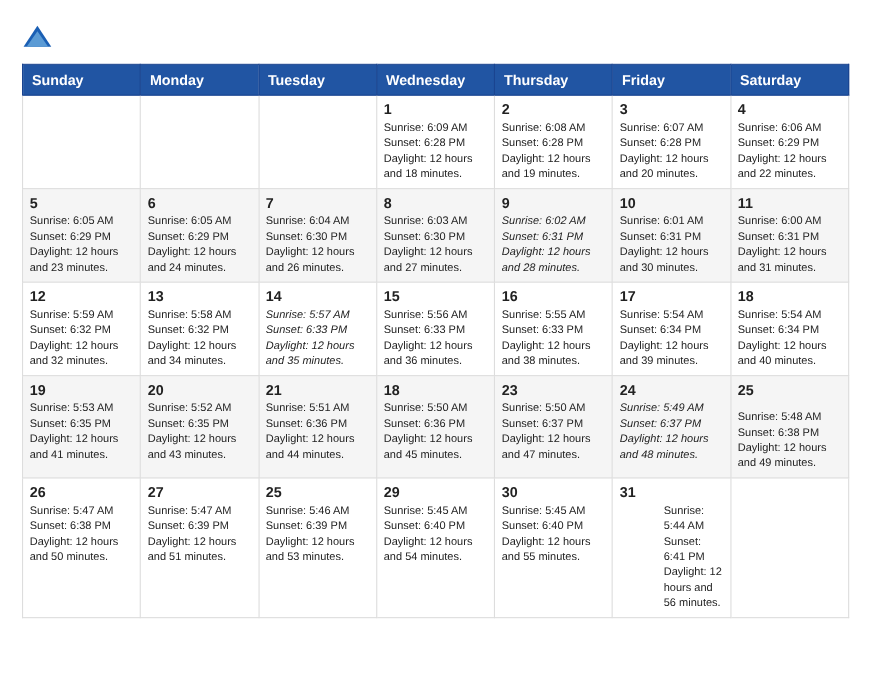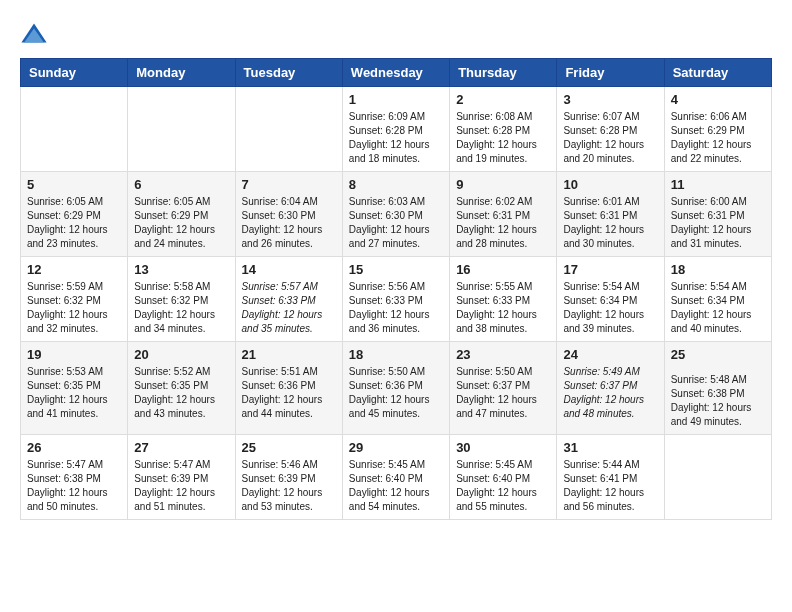--- a/index.html
+++ b/index.html
@@ -167,21 +167,21 @@
 Daylight: 12 hours and 26 minutes.</div>
         </td>
         <td>
           <div class="day-number">8</div>
           <div class="day-info" style="white-space: pre-line;">Sunrise: 6:03 AM
 Sunset: 6:30 PM
 Daylight: 12 hours and 27 minutes.</div>
         </td>
         <td>
           <div class="day-number">9</div>
-          <div class="day-info" style="white-space: pre-line;">Sunrise: 6:02 AM
+          <div class="day-info" style="white-space: pre-line; font-style: italic;">Sunrise: 6:02 AM
 Sunset: 6:31 PM
 Daylight: 12 hours and 28 minutes.</div>
         </td>
         <td>
           <div class="day-number">10</div>
           <div class="day-info" style="white-space: pre-line;">Sunrise: 6:01 AM
 Sunset: 6:31 PM
 Daylight: 12 hours and 30 minutes.</div>
         </td>
         <td>
@@ -305,20 +305,20 @@
 Daylight: 12 hours and 54 minutes.</div>
         </td>
         <td>
           <div class="day-number">30</div>
           <div class="day-info" style="white-space: pre-line;">Sunrise: 5:45 AM
 Sunset: 6:40 PM
 Daylight: 12 hours and 55 minutes.</div>
         </td>
         <td>
           <div class="day-number">31</div>
-          <div class="day-info" style="white-space: pre-line;">Sunrise: 5:44 AM
+          <div class="day-info" style="white-space: pre-line; margin-left: 40px;">Sunrise: 5:44 AM
 Sunset: 6:41 PM
 Daylight: 12 hours and 56 minutes.</div>
         </td>
         <td class="empty-cell"></td>
       </tr>
     </tbody>
 </table>
 
 </body></html>

